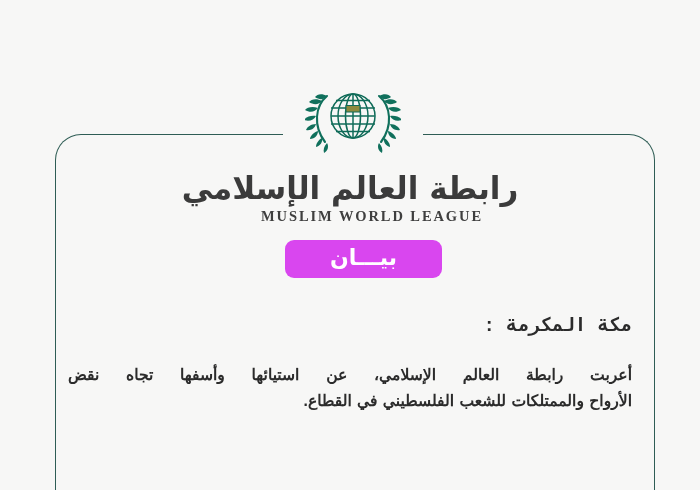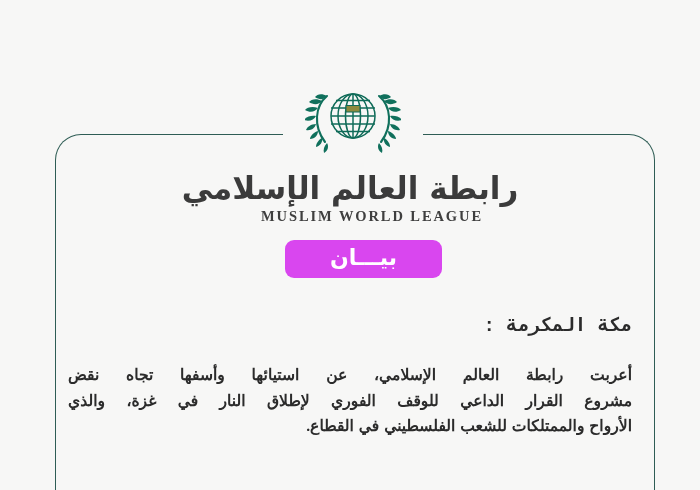--- a/index.html
+++ b/index.html
@@ -126,21 +126,21 @@
 
   
   .body-text {
     position: absolute;
     right: 68px;
     top: 362px;
     width: 564px;
     direction: rtl;
     text-align: justify;
     text-align-last: right;
-    font-family: Liberation Serif, serif;
+    font-family: Liberation Sans, sans-serif;
     font-size: 15.6px;
     font-weight: 700;
     color: #2b2b2b;
     line-height: 25.5px;
     word-spacing: 1px;
   }
   .body-text .line {
     display: block;
     text-align: justify;
     text-align-last: justify;
@@ -212,17 +212,16 @@
   <div class="wordmark-en">MUSLIM WORLD LEAGUE</div>
 
   <div class="badge">
     <span class="badge-label">بيـــان</span>
   </div>
 
   <div class="dateline">مكة المكرمة :</div>
 
   <div class="body-text">
     <span class="line">أعربت رابطة العالم الإسلامي، عن استيائها وأسفها تجاه نقض</span>
-    <span class="line">مشروع القرار الداعي للوقف الفوري لإطلاق النار في غزة، والذي</span>
     <span class="line last">الأرواح والممتلكات للشعب الفلسطيني في القطاع.</span>
   </div>
 
 </div>
 
 </body></html>

